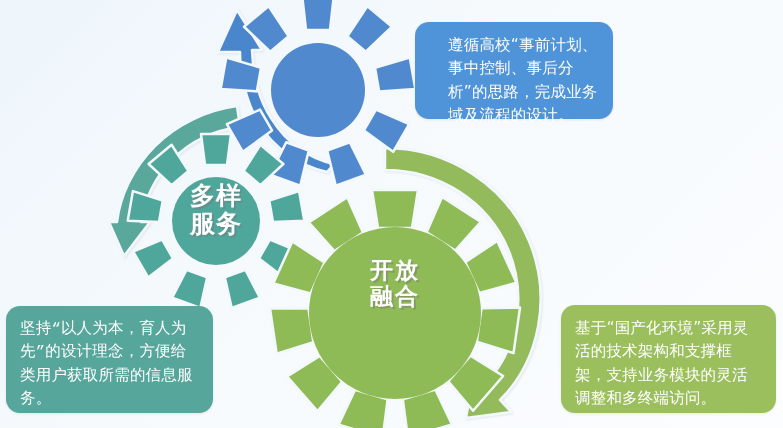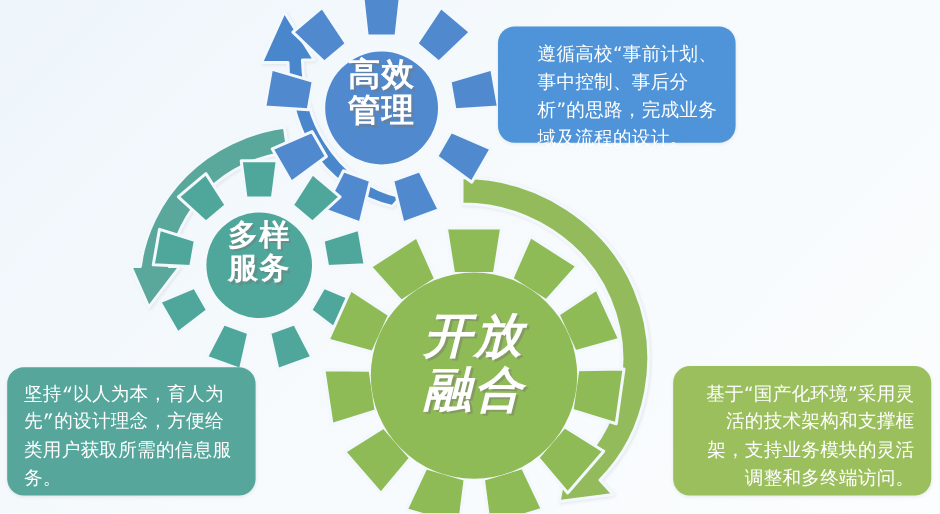--- a/index.html
+++ b/index.html
@@ -48,23 +48,22 @@
   #label-teal {
     left: 163px;
     top: 182px;
     width: 106px;
     font-size: 25px;
   }
   #label-green {
     left: 320px;
     top: 258px;
     width: 150px;
-    font-size: 40px;
+    font-size: 23px;
     letter-spacing: 2px;
-    font-style: italic;
   }
   
   .callout {
     position: absolute;
     border-radius: 14px;
     color: #ffffff;
     font-size: 15.5px;
     line-height: 1.5;
     letter-spacing: 0.2px;
     box-sizing: border-box;
@@ -85,21 +84,20 @@
     width: 207px;
     height: 107px;
     background: #56a69b;
   }
   #callout-green {
     left: 561px;
     top: 305px;
     width: 215px;
     height: 108px;
     background: #9cbf5e;
-    text-align: right;
   }
 </style>
 </head>
 <body>
 
 <div id="canvas" style="background-color: rgb(244, 248, 253);">
 
   <svg id="artboard" viewBox="0 0 783 428" xmlns="http://www.w3.org/2000/svg">
 
     <defs>
@@ -197,22 +195,20 @@
         <polygon points="378,228 412,228 418,190 372,190" transform="rotate(228.9 395 313)" fill="#8ebb55"></polygon>
         <polygon points="378,228 412,228 418,190 372,190" transform="rotate(261.6 395 313)" fill="#8ebb55"></polygon>
         <polygon points="378,228 412,228 418,190 372,190" transform="rotate(294.3 395 313)" fill="#8ebb55"></polygon>
         <polygon points="378,228 412,228 418,190 372,190" transform="rotate(327 395 313)" fill="#8ebb55"></polygon>
       </g>
       <circle cx="395" cy="313" r="86" fill="#8ebb55"></circle>
     </g>
 
   </svg>
 
-  <div class="gear-label" id="label-blue">高效
-管理</div>
 
   <div class="gear-label" id="label-teal">多样
 服务</div>
 
   <div class="gear-label" id="label-green">开放
 融合</div>
 
   <div class="callout" id="callout-blue" style="background-color: rgb(79, 148, 216); padding-left: 33px;">遵循高校“事前计划、事中控制、事后分析”的思路，完成业务域及流程的设计。</div>
 
   <div class="callout" id="callout-teal" style="background-color: rgb(86, 166, 155); font-family: Liberation Mono, monospace;">坚持“以人为本，育人为先”的设计理念，方便给类用户获取所需的信息服务。</div>

